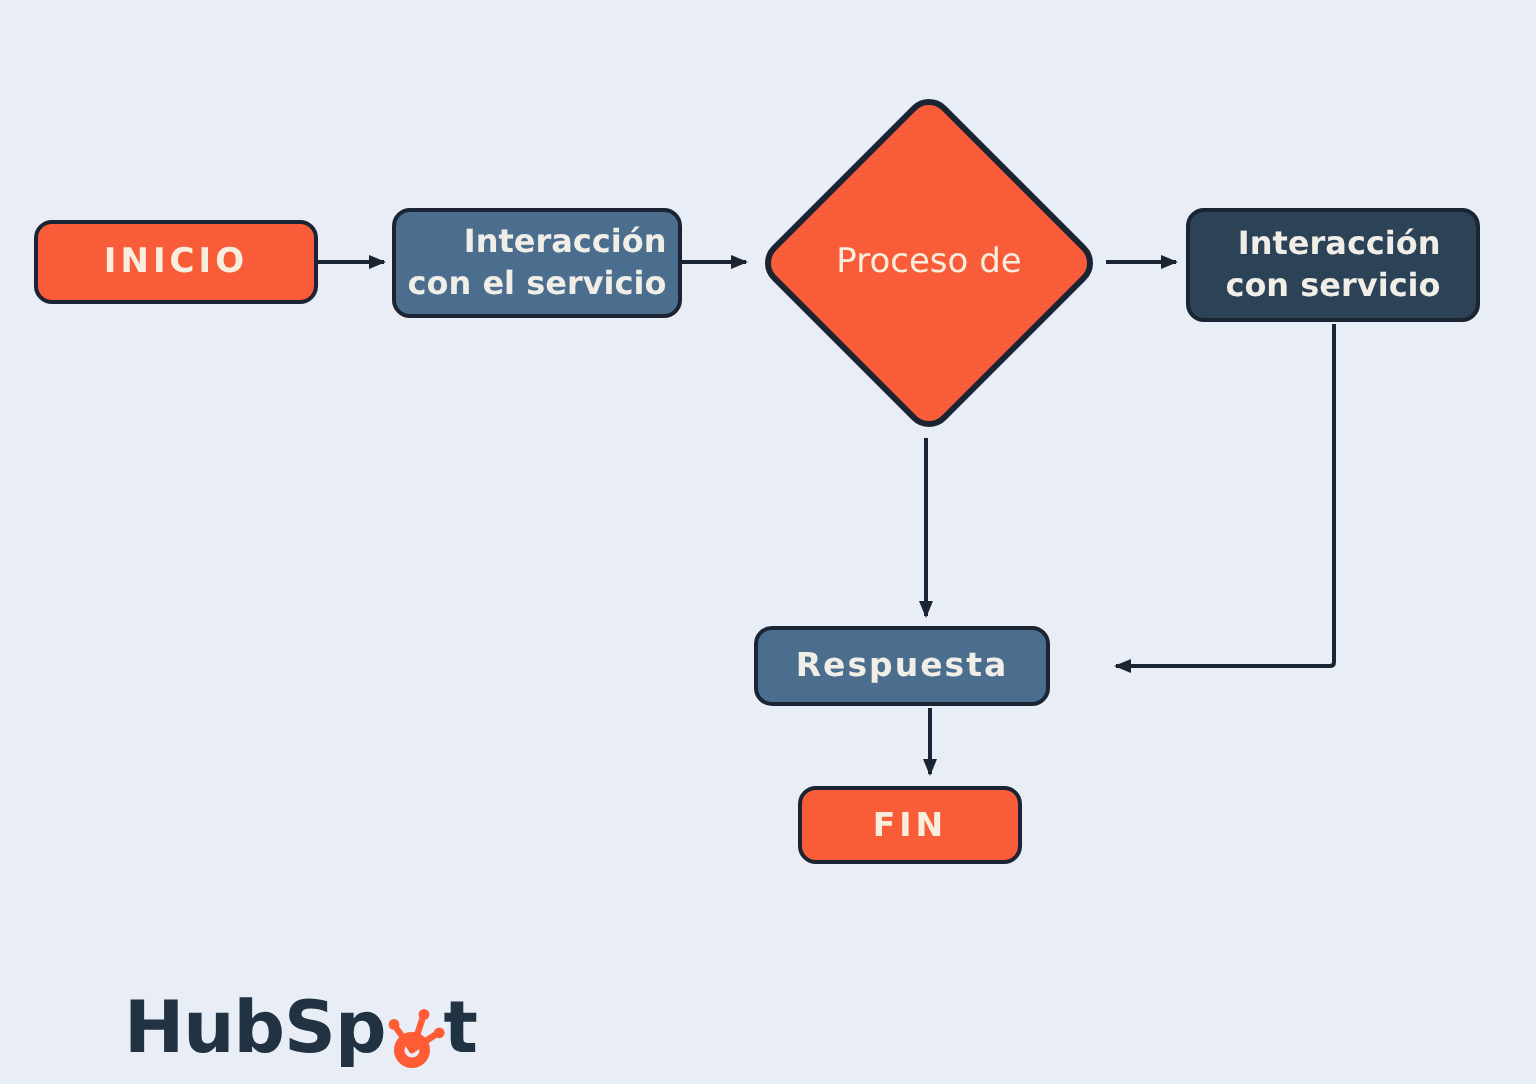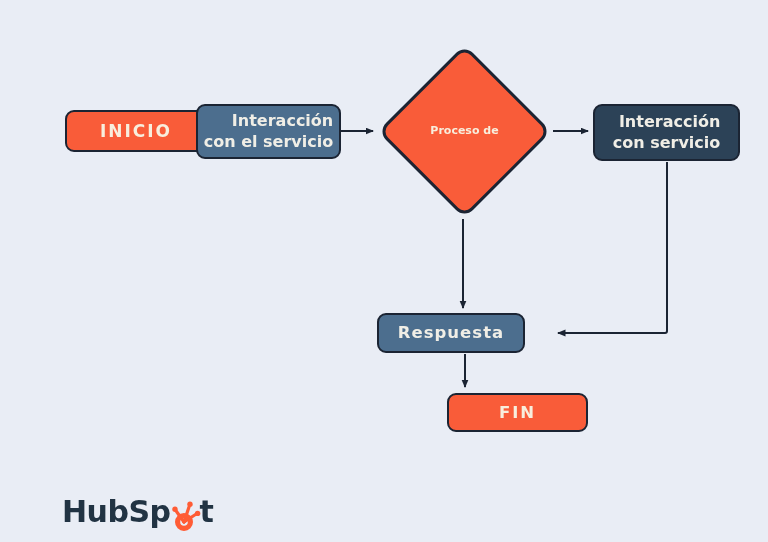--- a/index.html
+++ b/index.html
@@ -29,64 +29,64 @@
     position:absolute;
     display:flex;align-items:center;justify-content:center;
     text-align:center;
     font-weight:bold;
     border:2.5px solid var(--node-border,#1B2433);
     border-radius:9px;
     color:var(--light-text,#F0EEE6);
     line-height:1.3;
   }
   .node .lbl span{display:block;text-align:right;}
-  .orange-node{ background:var(--orange,#F95C39); color:var(--cream-text,#F8EEDD);margin-left:48px; }
+  .orange-node{ background:var(--orange,#F95C39); color:var(--cream-text,#F8EEDD); }
   .slate-node{ background:var(--slate-blue,#4C6E8E); }
   .navy-node{ background:var(--dark-navy,#2C4257); }
 
   .node-inicio{ left:17px; top:110px; width:142px; height:42px; font-size:17px; letter-spacing:2px; }
   .node-cliente{ left:196px; top:104px; width:145px; height:55px; font-size:16px; }
   .node-proveedor{ left:593px; top:104px; width:147px; height:57px; font-size:16px; }
   .node-respuesta{ left:377px; top:313px; width:148px; height:40px; font-size:16.5px; letter-spacing:1px; border-width:2px; }
-  .node-fin{ left:399px; top:393px; width:141px; height:39px; font-size:16.5px; letter-spacing:2px; }
+  .node-fin{ left:399px; top:393px; width:112px; height:39px; font-size:16.5px; letter-spacing:2px; }
 
   .diamond{
     position:absolute;
     left:403px; top:70px;
     width:123px; height:123px;
     background:var(--orange,#F95C39);
     border:3px solid var(--node-border,#1B2433);
     border-radius:12px;
     transform:rotate(45deg);
   }
   .diamond-label{
     position:absolute; inset:0;
     display:flex;align-items:center;justify-content:center;
     transform:rotate(-45deg);
     text-align:right;
-    font-weight:bold;
-    font-size:11px;
+    font-weight:normal;
+    font-size:17px;
     line-height:1.35;
     color:var(--cream-text,#F8EEDD);
   }
   .diamond-label span{display:block;}
 
   .arrow-layer{
     position:absolute; inset:0;
     width:768px;height:542px;
     pointer-events:none;
   }
 
   .logo{
     position:absolute;
     left:62px; top:494px;
     display:flex;
     align-items:center;
     font-weight:bold;
-    font-size:30px;
+    font-size:36px;
     letter-spacing:-0.5px;
     color:var(--logo-navy,#213343);
   }
   .logo .sprocket{
     width:31px;height:36px;
     margin:0 -1px -6px -1px;
   }
 </style>
 </head>
 <body>

